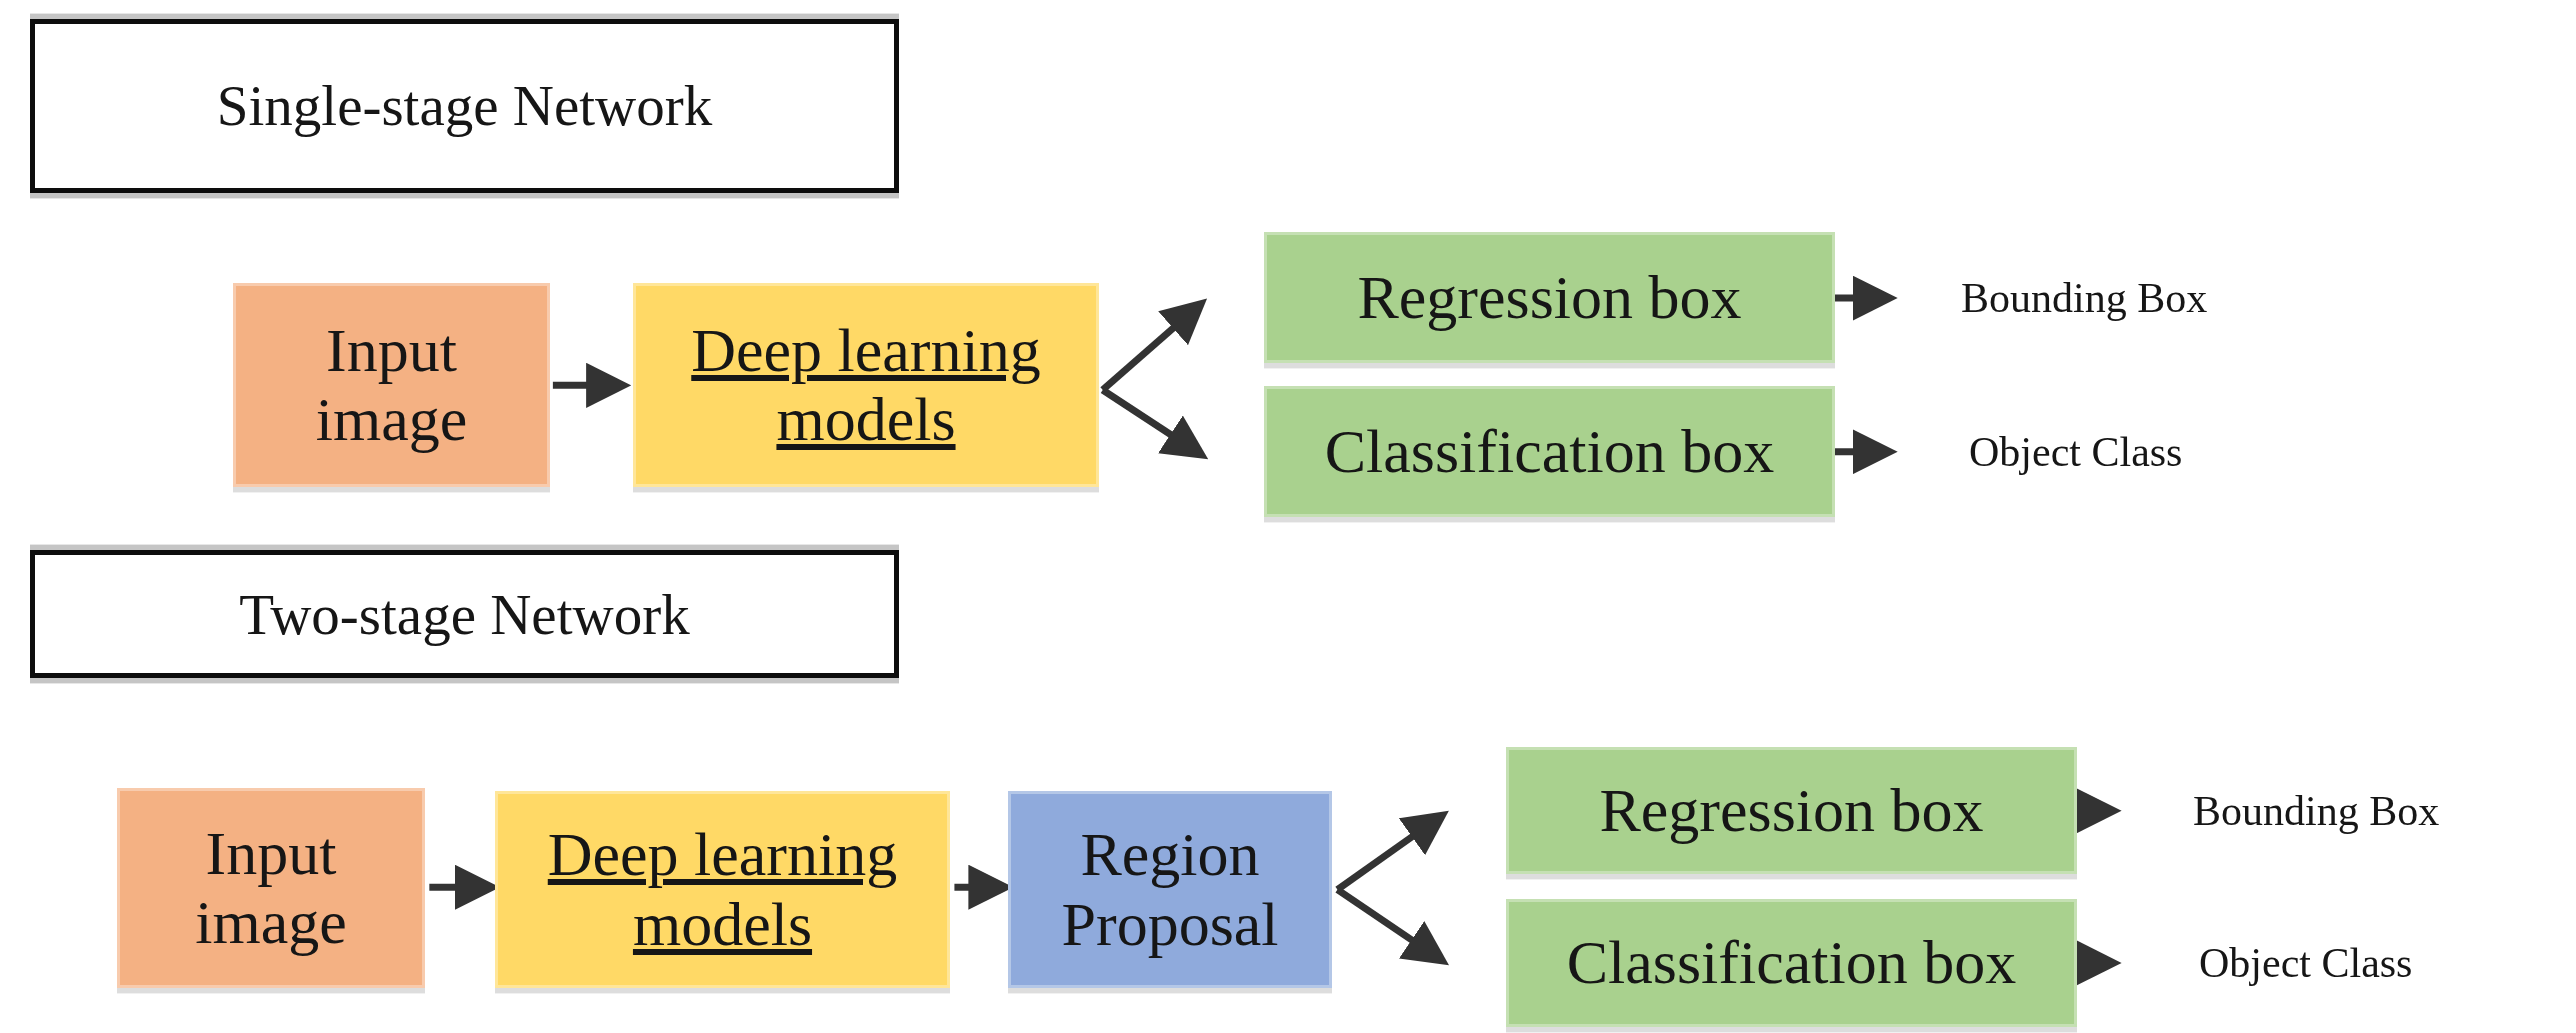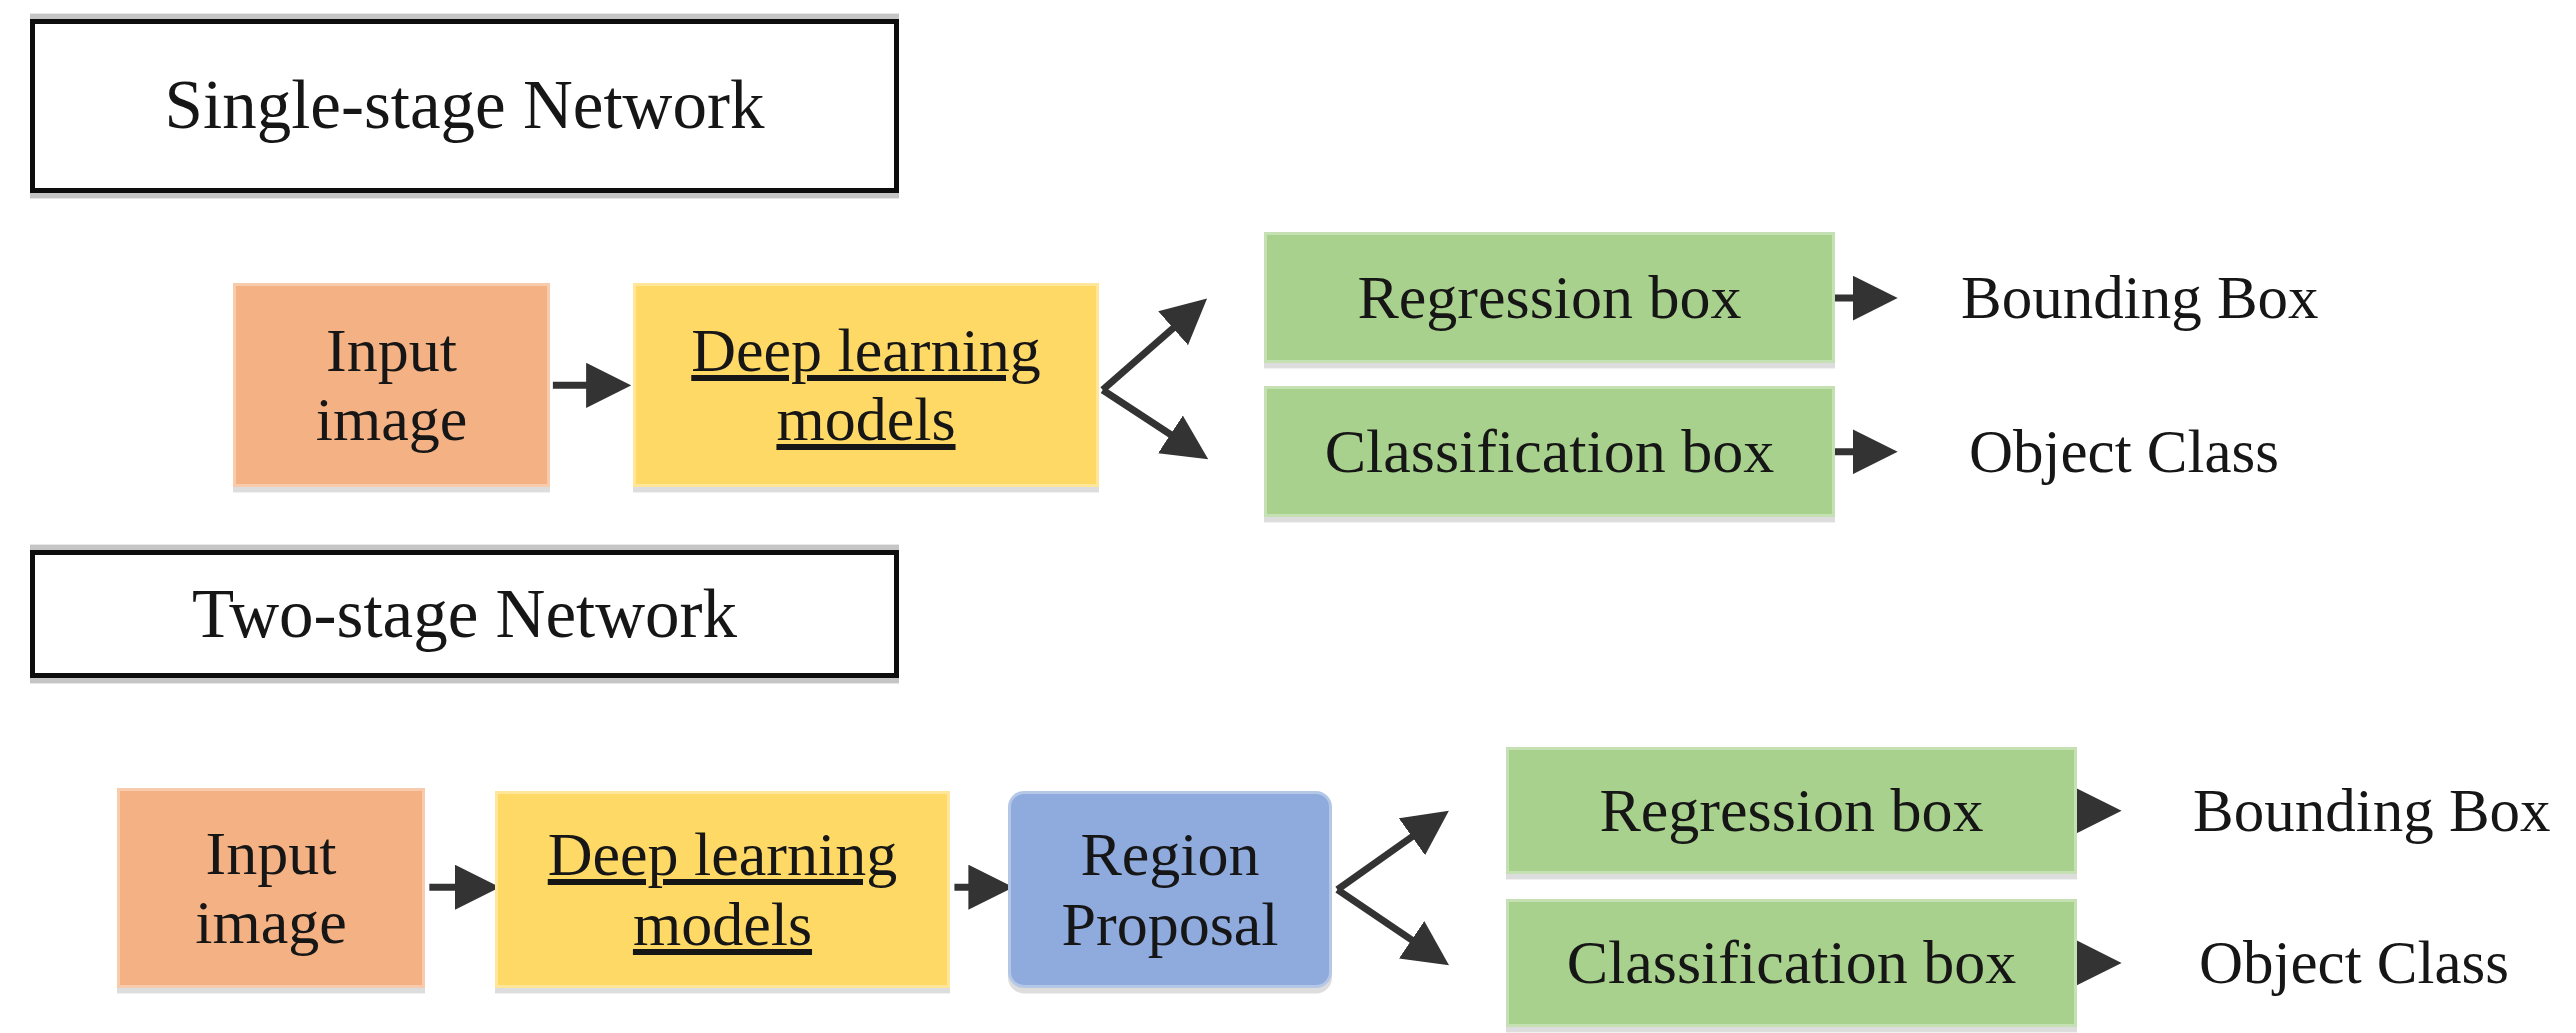--- a/index.html
+++ b/index.html
@@ -28,57 +28,57 @@
   .arrows{
     position:absolute;left:0;top:0;width:2576px;height:1034px;
     pointer-events:none;
   }
   .title-box{
     position:absolute;
     background:#fff;
     border:5.4px solid #0d0d0d;
     box-shadow:0 -5.4px 0 rgba(150,150,150,.55), 0 5.4px 0 rgba(150,150,150,.55);
     display:flex;align-items:center;justify-content:center;
-    font-size:69px;
+    font-size:57px;
     text-align:center;
     box-sizing:border-box;
   }
   .node{
     position:absolute;
     display:flex;align-items:center;justify-content:center;
     font-size:62px;
     line-height:1.12;
     text-align:center;
     white-space:pre-line;
     box-sizing:border-box;
     box-shadow:0 5.4px 0 rgba(180,180,180,.45);
   }
   .node.input{background:var(--input-box);border:3.9px solid var(--input-box-border);}
   .node.model{background:var(--model-box);border:3.9px solid var(--model-box-border);text-decoration:underline;}
   .node.region{background:var(--region-box);border:3.9px solid var(--region-box-border);}
   .node.output{background:var(--output-box);border:3.9px solid var(--output-box-border);margin-left:48px;}
   .out-text{
     position:absolute;
-    font-size:61px;
+    font-size:42px;
     white-space:nowrap;
     transform:translateY(-50%);
   }
   
   .ss-title{left:30px;top:18.5px;width:869px;height:174px;}
   .ss-input{left:233px;top:283px;width:317px;height:204px;}
   .ss-model{left:633px;top:283px;width:466px;height:204px;}
   .ss-reg{left:1216px;top:232px;width:571px;height:131px;}
   .ss-cls{left:1216px;top:386px;width:571px;height:131px;}
   .ss-bb{left:1961px;top:298px;}
   .ss-oc{left:1969px;top:452px;}
   
   .ts-title{left:30px;top:550px;width:869px;height:128px;}
   .ts-input{left:117px;top:788px;width:308px;height:200px;}
   .ts-model{left:495px;top:791px;width:455px;height:197px;}
-  .ts-region{left:1008px;top:791px;width:324px;height:197px;border-radius:16px;}
+  .ts-region{left:1008px;top:791px;width:324px;height:197px;}
   .ts-reg{left:1458px;top:747px;width:571px;height:127px;}
   .ts-cls{left:1458px;top:899px;width:571px;height:128px;}
   .ts-bb{left:2193px;top:811px;}
   .ts-oc{left:2199px;top:963px;}
 </style>
 </head>
 <body>
 
 <div class="canvas">
 

